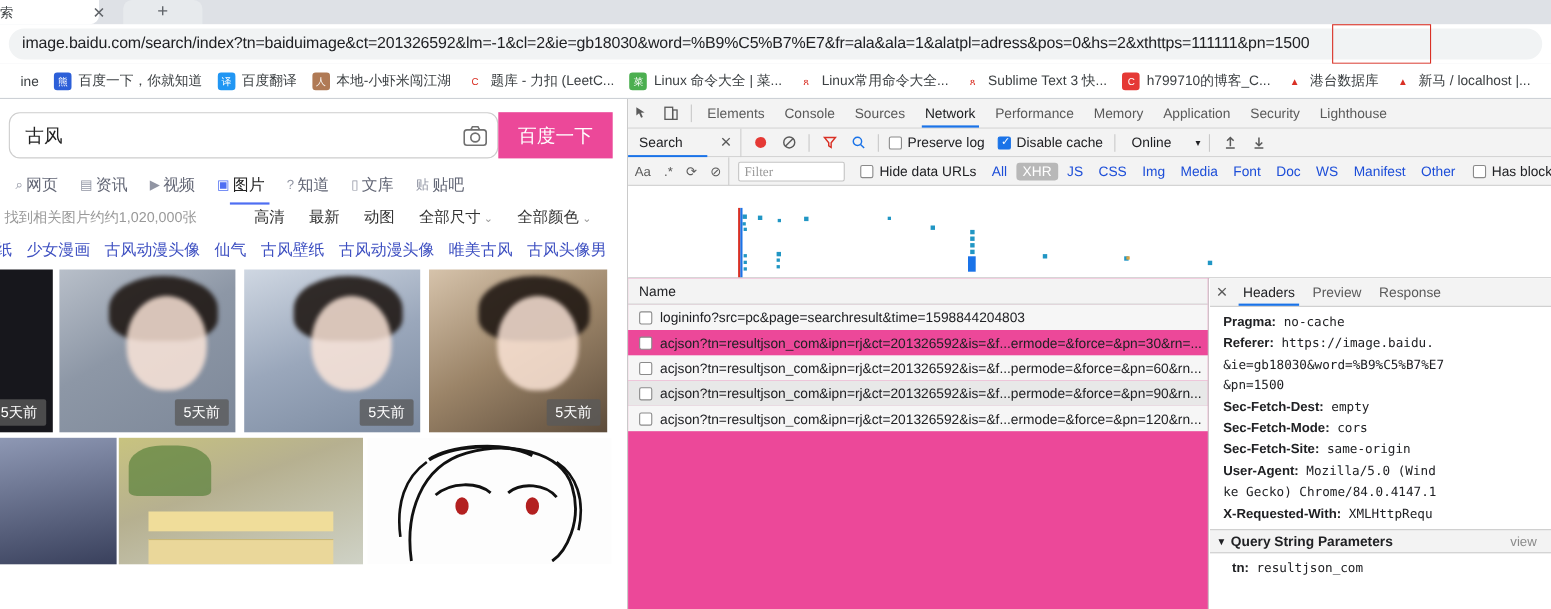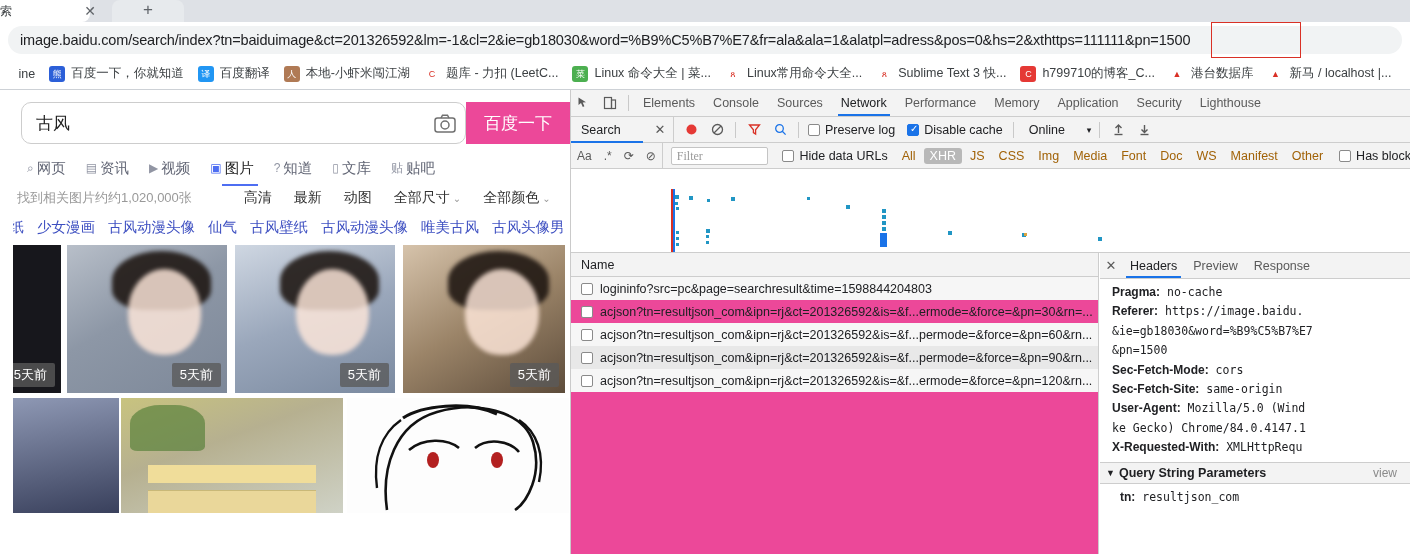--- a/index.html
+++ b/index.html
@@ -58,21 +58,21 @@
     font-size:12.5px; color:#3c4043; white-space:nowrap; cursor:pointer; flex:none;
   }
   .bm-ico {
     width:16px; height:16px; margin-right:6px; border-radius:3px; flex:none;
     font-size:9px; line-height:16px; text-align:center; color:#fff; overflow:hidden;
   }
   .bm-label { overflow:hidden; text-overflow:ellipsis; max-width:135px; }
 
   
   #baidu-page {
-    position:absolute; left:13px; top:90px; width:570px; height:464px;
+    position:absolute; left:0; top:90px; width:570px; height:464px;
     background:#fff; overflow:hidden;
   }
   #baidu-search-row { position:absolute; left:0; top:12px; width:570px; height:46px; }
   #search-box {
     position:absolute; left:8px; top:0; width:445px; height:42px;
     border:1px solid #cdcdcd; border-radius:10px; background:#fff;
     display:flex; align-items:center;
   }
   #search-input-value {
     flex:1; font-size:17px; color:#222; padding:0 14px; white-space:nowrap; overflow:hidden;
@@ -163,21 +163,21 @@
     position:absolute; left:0; top:53px; width:840px; height:26px;
     background:#f3f3f3; border-bottom:1px solid #cdcdcd; display:flex; align-items:center;
   }
   #search-opts { width:103px; height:26px; display:flex; align-items:center; border-right:1px solid #cdcdcd; }
   .sopt { font-size:12px; color:#5a5a5a; padding:0 6px; cursor:pointer; }
   #filter-input {
     width:148px; height:18px; margin-left:8px; background:#fff;
     border:1px solid #c4c4c4; border-radius:2px;
     font-size:12px; color:#9a9a9a; padding:0 5px; line-height:17px;font-family:Liberation Serif, serif;
   }
-  .ftype { font-size:12.5px; color:#a16207; padding:1px 6px; margin-left:2px; cursor:pointer; border-radius:3px; white-space:nowrap; }
+  .ftype { font-size:12.5px; color:#1d4ed8; padding:1px 6px; margin-left:2px; cursor:pointer; border-radius:3px; white-space:nowrap; }
   .ftype.active { background:#b8b8b8; color:#fff; }
 
   #dt-overview {
     position:absolute; left:0; top:79px; width:840px; height:84px;
     background:#fff; border-bottom:1px solid #cdcdcd; overflow:hidden;
   }
   #ov-ruler { position:absolute; left:0; top:0; width:840px; height:20px; }
   .ov-tick {
     position:absolute; top:0; height:84px; border-left:1px solid #e0e0e0;
     font-size:11px; color:#5a5a5a; padding-left:5px; padding-top:3px; box-sizing:border-box;
@@ -571,20 +571,21 @@
         <span id="detail-close">✕</span>
       <div class="d-tab active">Headers</div>
           <div class="d-tab">Preview</div>
           <div class="d-tab">Response</div>
         </div>
       <div id="headers-body">
           <div class="hdr-line"><b>Pragma:</b><span> no-cache</span></div>
           <div class="hdr-line"><b>Referer:</b><span> https://image.baidu.</span></div>
           <div class="hdr-line"><span>&amp;ie=gb18030&amp;word=%B9%C5%B7%E7</span></div>
           <div class="hdr-line"><span>&amp;pn=1500</span></div>
+          <div class="hdr-line"><b>Sec-Fetch-Dest:</b><span> empty</span></div>
           <div class="hdr-line"><b>Sec-Fetch-Mode:</b><span> cors</span></div>
           <div class="hdr-line"><b>Sec-Fetch-Site:</b><span> same-origin</span></div>
           <div class="hdr-line"><b>User-Agent:</b><span> Mozilla/5.0 (Wind</span></div>
           <div class="hdr-line"><span>ke Gecko) Chrome/84.0.4147.1</span></div>
           <div class="hdr-line"><b>X-Requested-With:</b><span> XMLHttpRequ</span></div>
           <div class="hdr-section">
             <span class="tri">▼</span>
             <span>Query String Parameters</span>
             <span class="view">view</span>
           </div>

